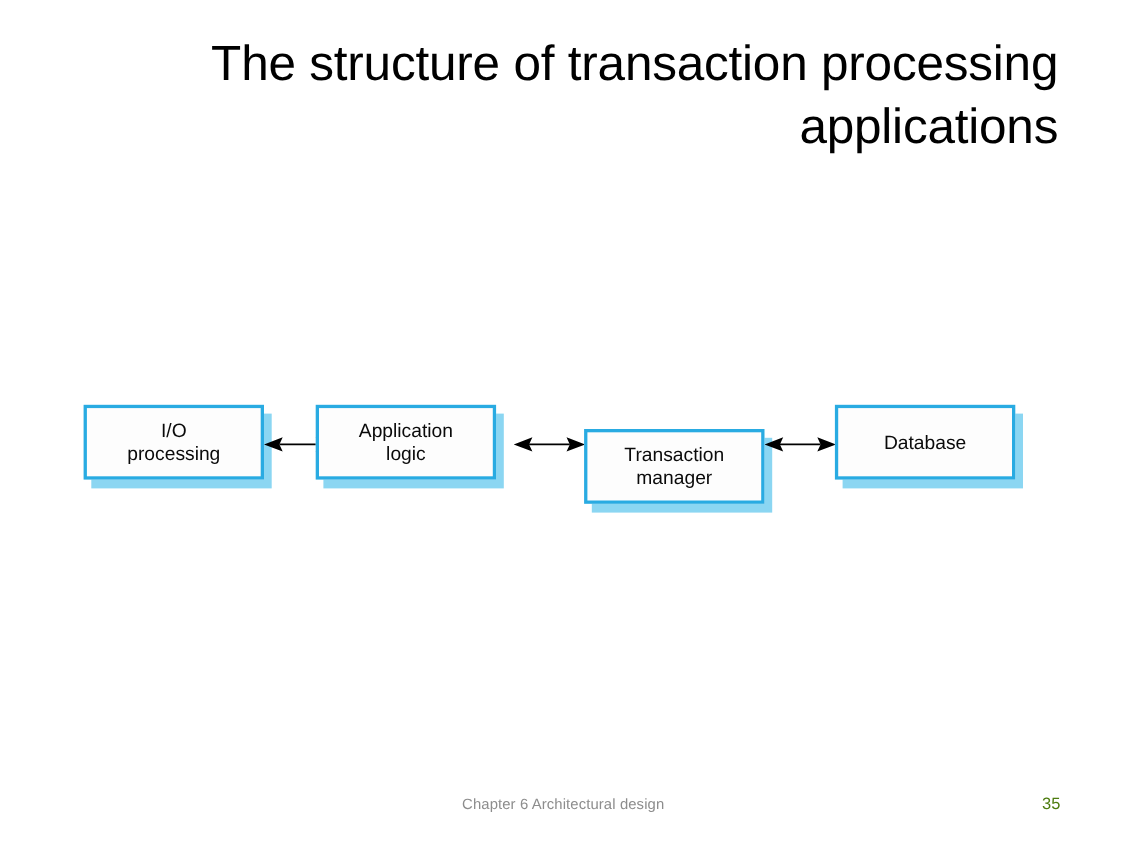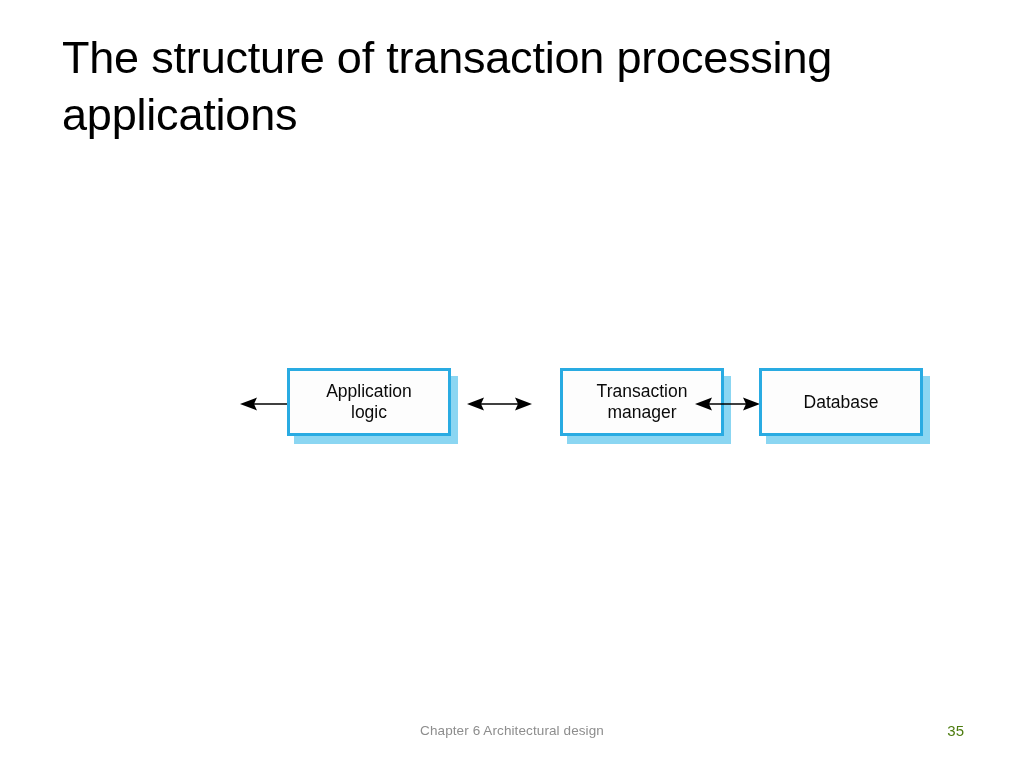--- a/index.html
+++ b/index.html
@@ -22,21 +22,21 @@
     inset: 0;
     background: #ffffff;
   }
 
   
   .slide-title {
     position: absolute;
     left: 62px;
     top: 30px;
     width: 900px;
-    text-align: left;
+    text-align: right;
     font-family: "Liberation Sans", sans-serif;
     font-size: 45px;
     line-height: 1.26;
     font-weight: 400;
     color: #000000;
     letter-spacing: -0.2px;
     white-space: pre-wrap;
   }
 
   
@@ -83,21 +83,21 @@
     font-size: 17.5px;
     line-height: 21px;
     color: #0a0a0a;
     text-align: center;
     white-space: pre-line;
     padding: 0 4px;
   }
 
   .node-1 { left: 76px; }
   .node-2 { left: 287px; }
-  .node-3 { left: 560px; }
+  .node-3 { left: 531px; margin-top: 22px; }
   .node-4 { left: 759px; }
 
   
   .arrow {
     position: absolute;
     top: 28px;
     height: 16px;
   }
   .arrow svg { display: block; }
 
@@ -129,20 +129,27 @@
 </style>
 </head>
 <body>
 
 <div class="slide">
 
   <div class="slide-title">The structure of transaction processing applications</div>
 
   <div class="diagram">
 
+    <div class="node node-1">
+      <div class="node-shadow"></div>
+      <div class="node-box">
+        <span class="node-label">I/O
+processing</span>
+      </div>
+    </div>
 
     <div class="arrow arrow-1">
       <svg width="64" height="16" viewBox="0 0 64 16" xmlns="http://www.w3.org/2000/svg">
         <line x1="14" y1="8" x2="50" y2="8" stroke="#000000" stroke-width="1.6"></line>
         <polygon points="0,8 17,1.5 14,8 17,14.5" fill="#000000"></polygon>
         <polygon points="64,8 47,1.5 50,8 47,14.5" fill="#000000"></polygon>
       </svg>
     </div>
 
     <div class="node node-2">

